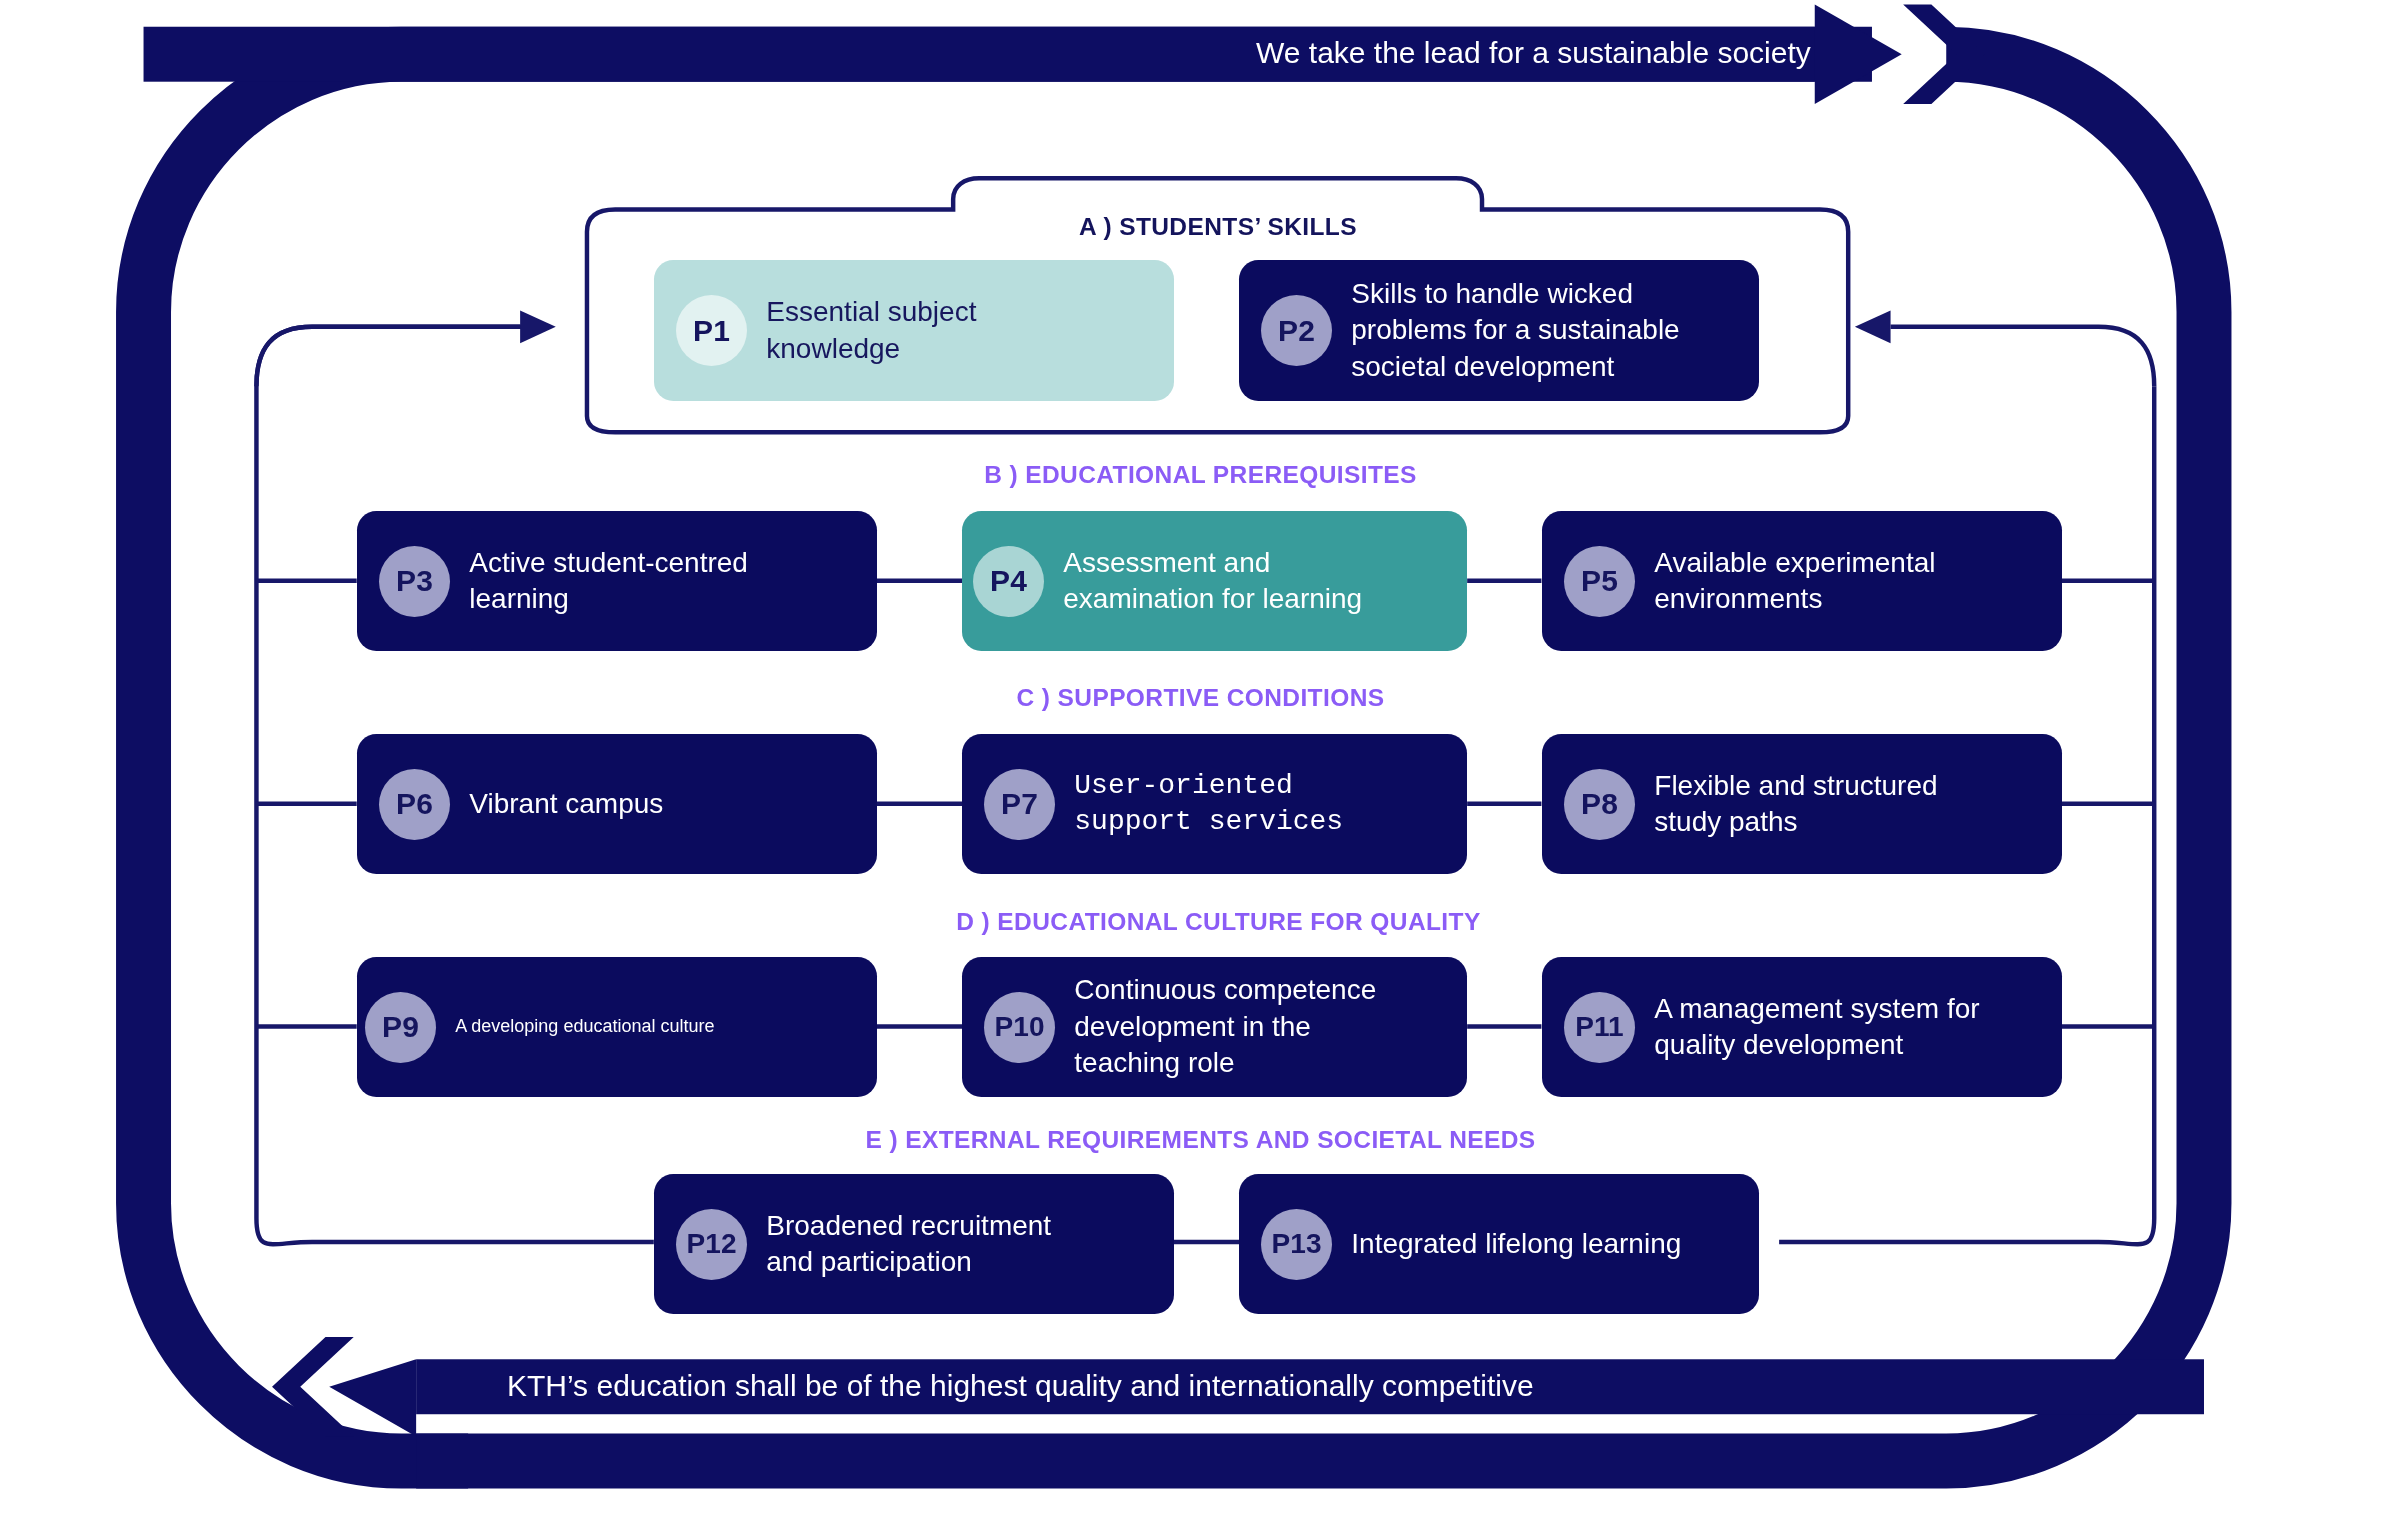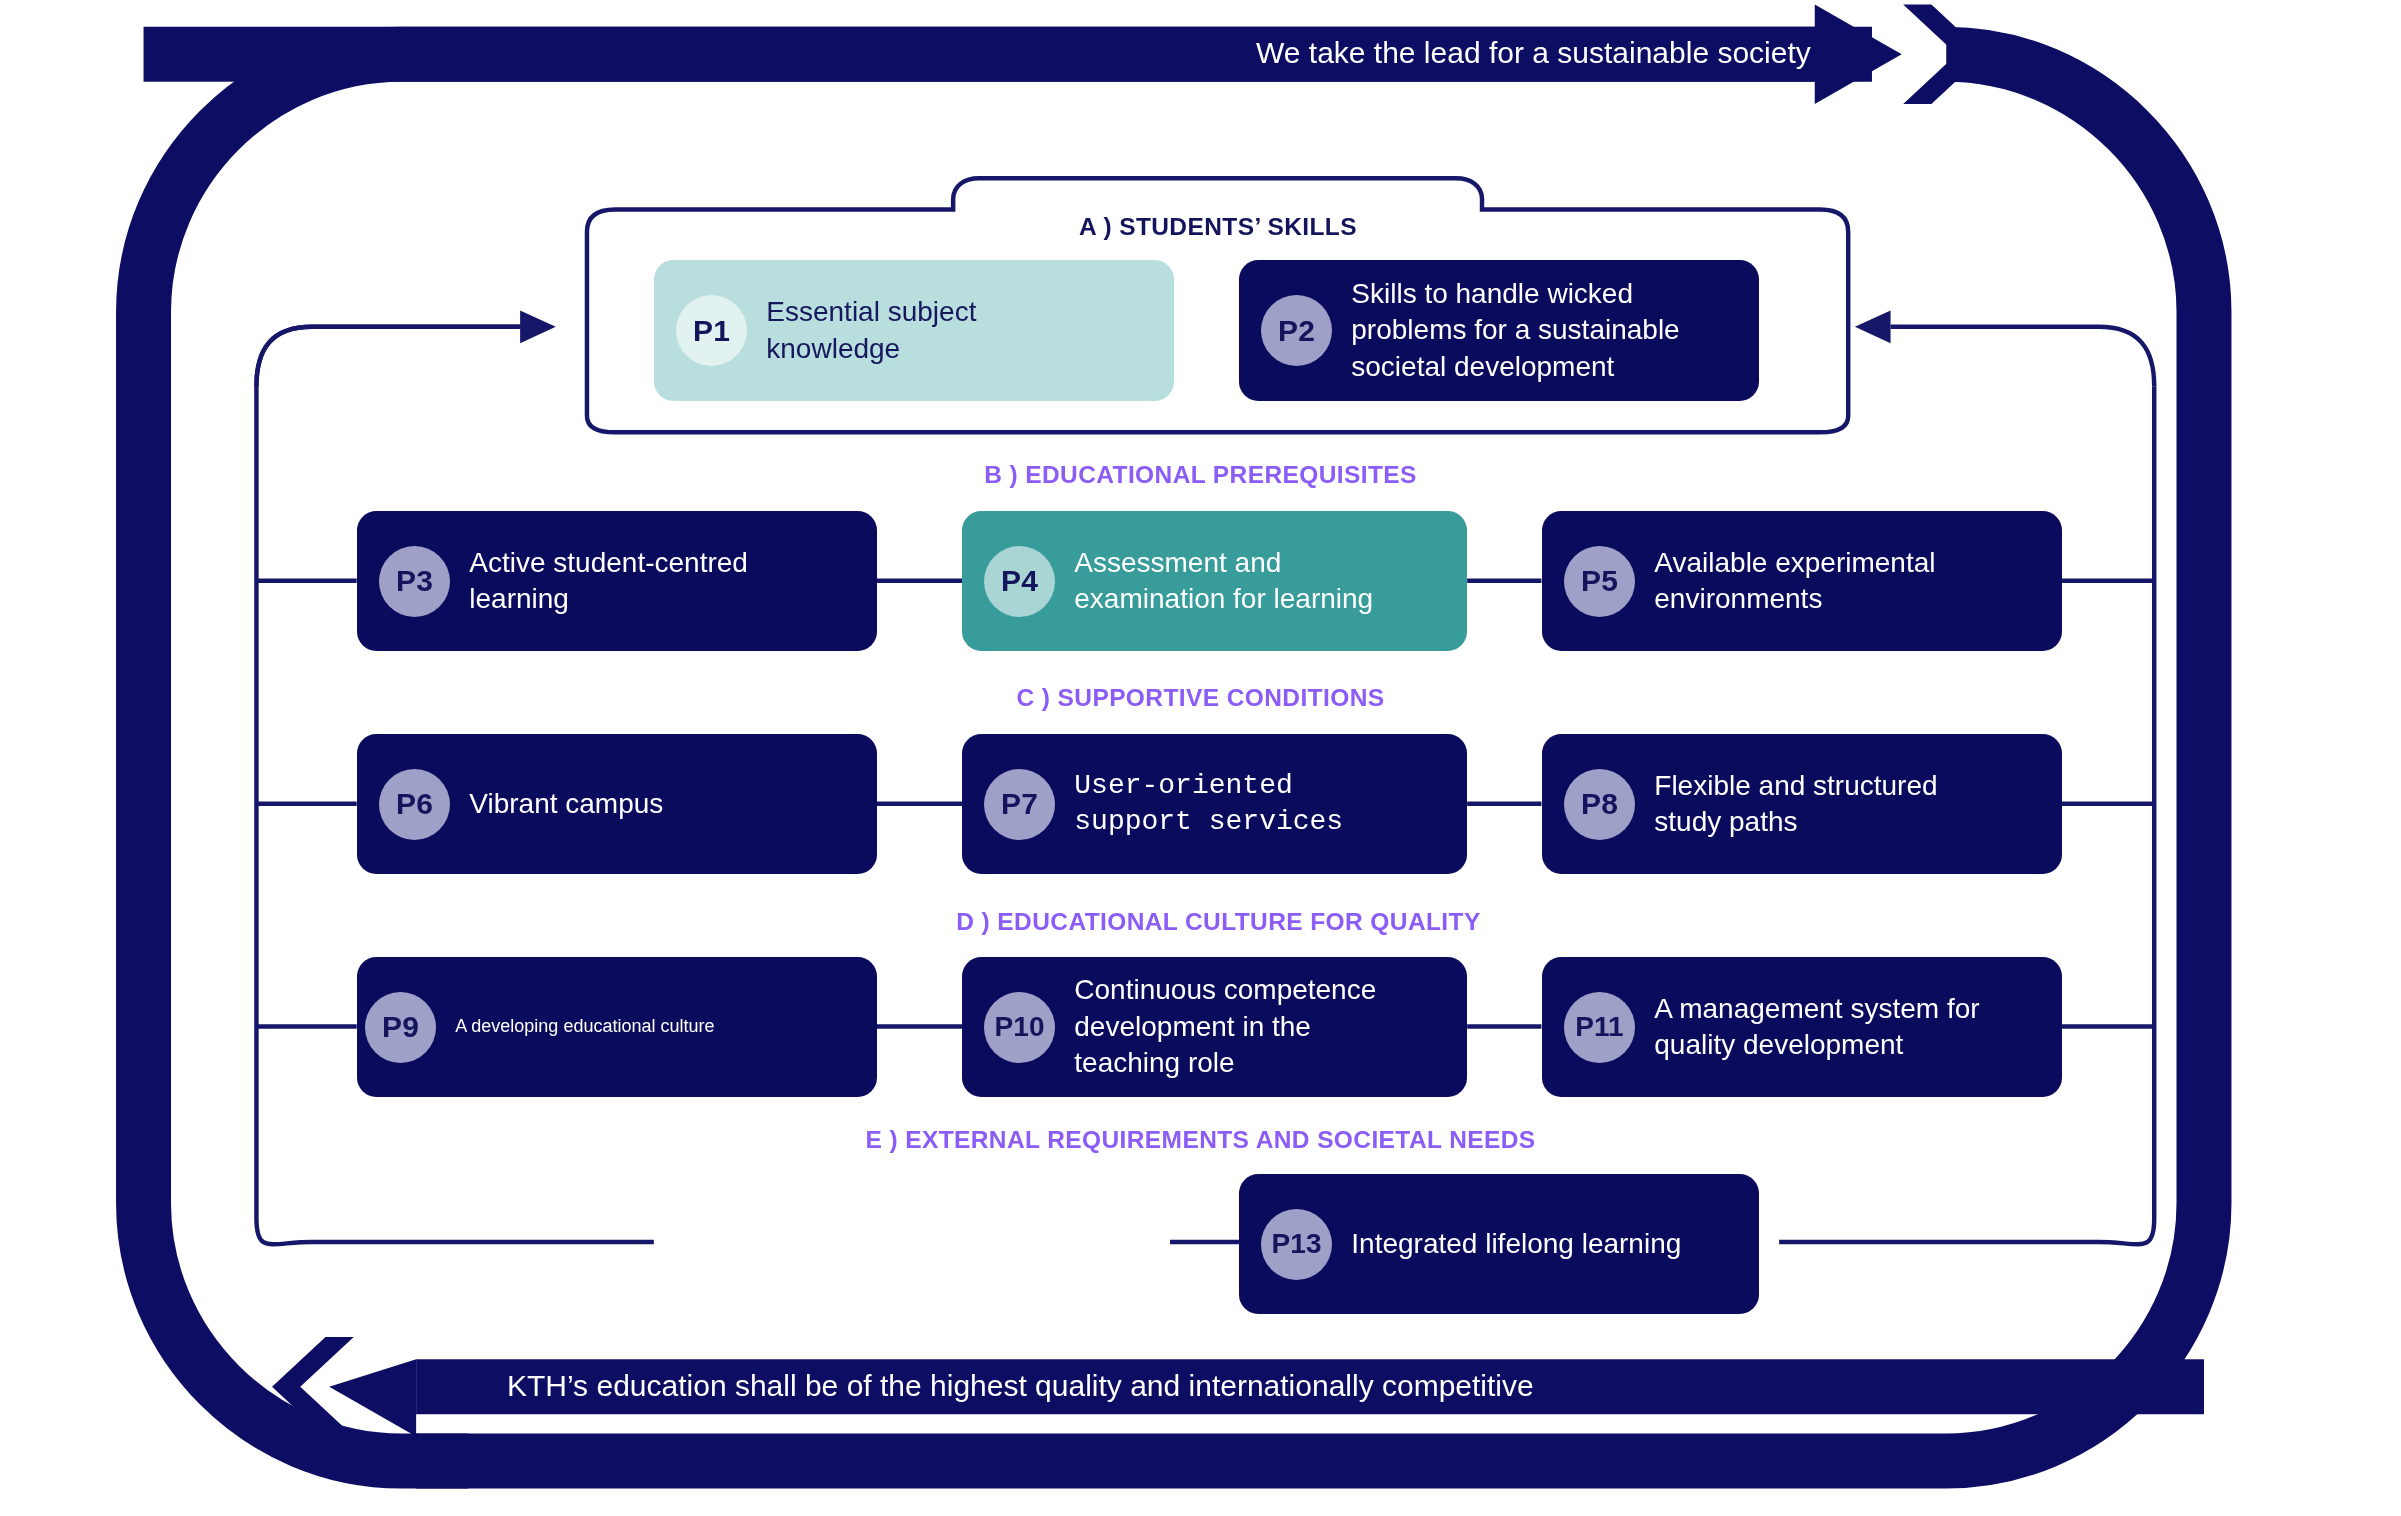--- a/index.html
+++ b/index.html
@@ -138,21 +138,21 @@
   <div class="card navy" style="left:1239px;top:260px;width:520px;height:141px;">
     <div class="pill lav" style="width:71px;height:71px;font-size:30px;">P2</div>
     <div class="ctext" style="font-size:28px;max-width:416px;">Skills to handle wicked problems for a sustainable societal development</div>
   </div>
 
   <div class="card navy" style="left:357px;top:511px;width:520px;height:140px;">
     <div class="pill lav" style="width:71px;height:71px;font-size:30px;">P3</div>
     <div class="ctext" style="font-size:28px;max-width:349px;">Active student-centred learning</div>
   </div>
 
-  <div class="card teal" style="left:962px;top:511px;width:505px;height:140px;">
+  <div class="card teal" style="left:962px;top:511px;width:505px;height:140px;padding-left:11px;">
     <div class="pill midteal" style="width:71px;height:71px;font-size:30px;">P4</div>
     <div class="ctext" style="font-size:28px;max-width:349px;">Assessment and examination for learning</div>
   </div>
 
   <div class="card navy" style="left:1542px;top:511px;width:520px;height:140px;">
     <div class="pill lav" style="width:71px;height:71px;font-size:30px;">P5</div>
     <div class="ctext" style="font-size:28px;max-width:349px;">Available experimental environments</div>
   </div>
 
   <div class="card navy" style="left:357px;top:734px;width:520px;height:140px;">
@@ -178,20 +178,24 @@
   <div class="card navy" style="left:962px;top:957px;width:505px;height:140px;">
     <div class="pill lav" style="width:71px;height:71px;font-size:28px;">P10</div>
     <div class="ctext" style="font-size:28px;max-width:349px;">Continuous competence development in the teaching role</div>
   </div>
 
   <div class="card navy" style="left:1542px;top:957px;width:520px;height:140px;">
     <div class="pill lav" style="width:71px;height:71px;font-size:28px;">P11</div>
     <div class="ctext" style="font-size:28px;max-width:349px;">A management system for quality development</div>
   </div>
 
+  <div class="card navy" style="left:654px;top:1174px;width:520px;height:140px;">
+    <div class="pill lav" style="width:71px;height:71px;font-size:28px;">P12</div>
+    <div class="ctext" style="font-size:28px;max-width:327px;">Broadened recruitment and participation</div>
+  </div>
 
   <div class="card navy" style="left:1239px;top:1174px;width:520px;height:140px;">
     <div class="pill lav" style="width:71px;height:71px;font-size:28px;">P13</div>
     <div class="ctext" style="font-size:28px;max-width:386px;">Integrated lifelong learning</div>
   </div>
 
 </div>
 
 
 </body></html>

